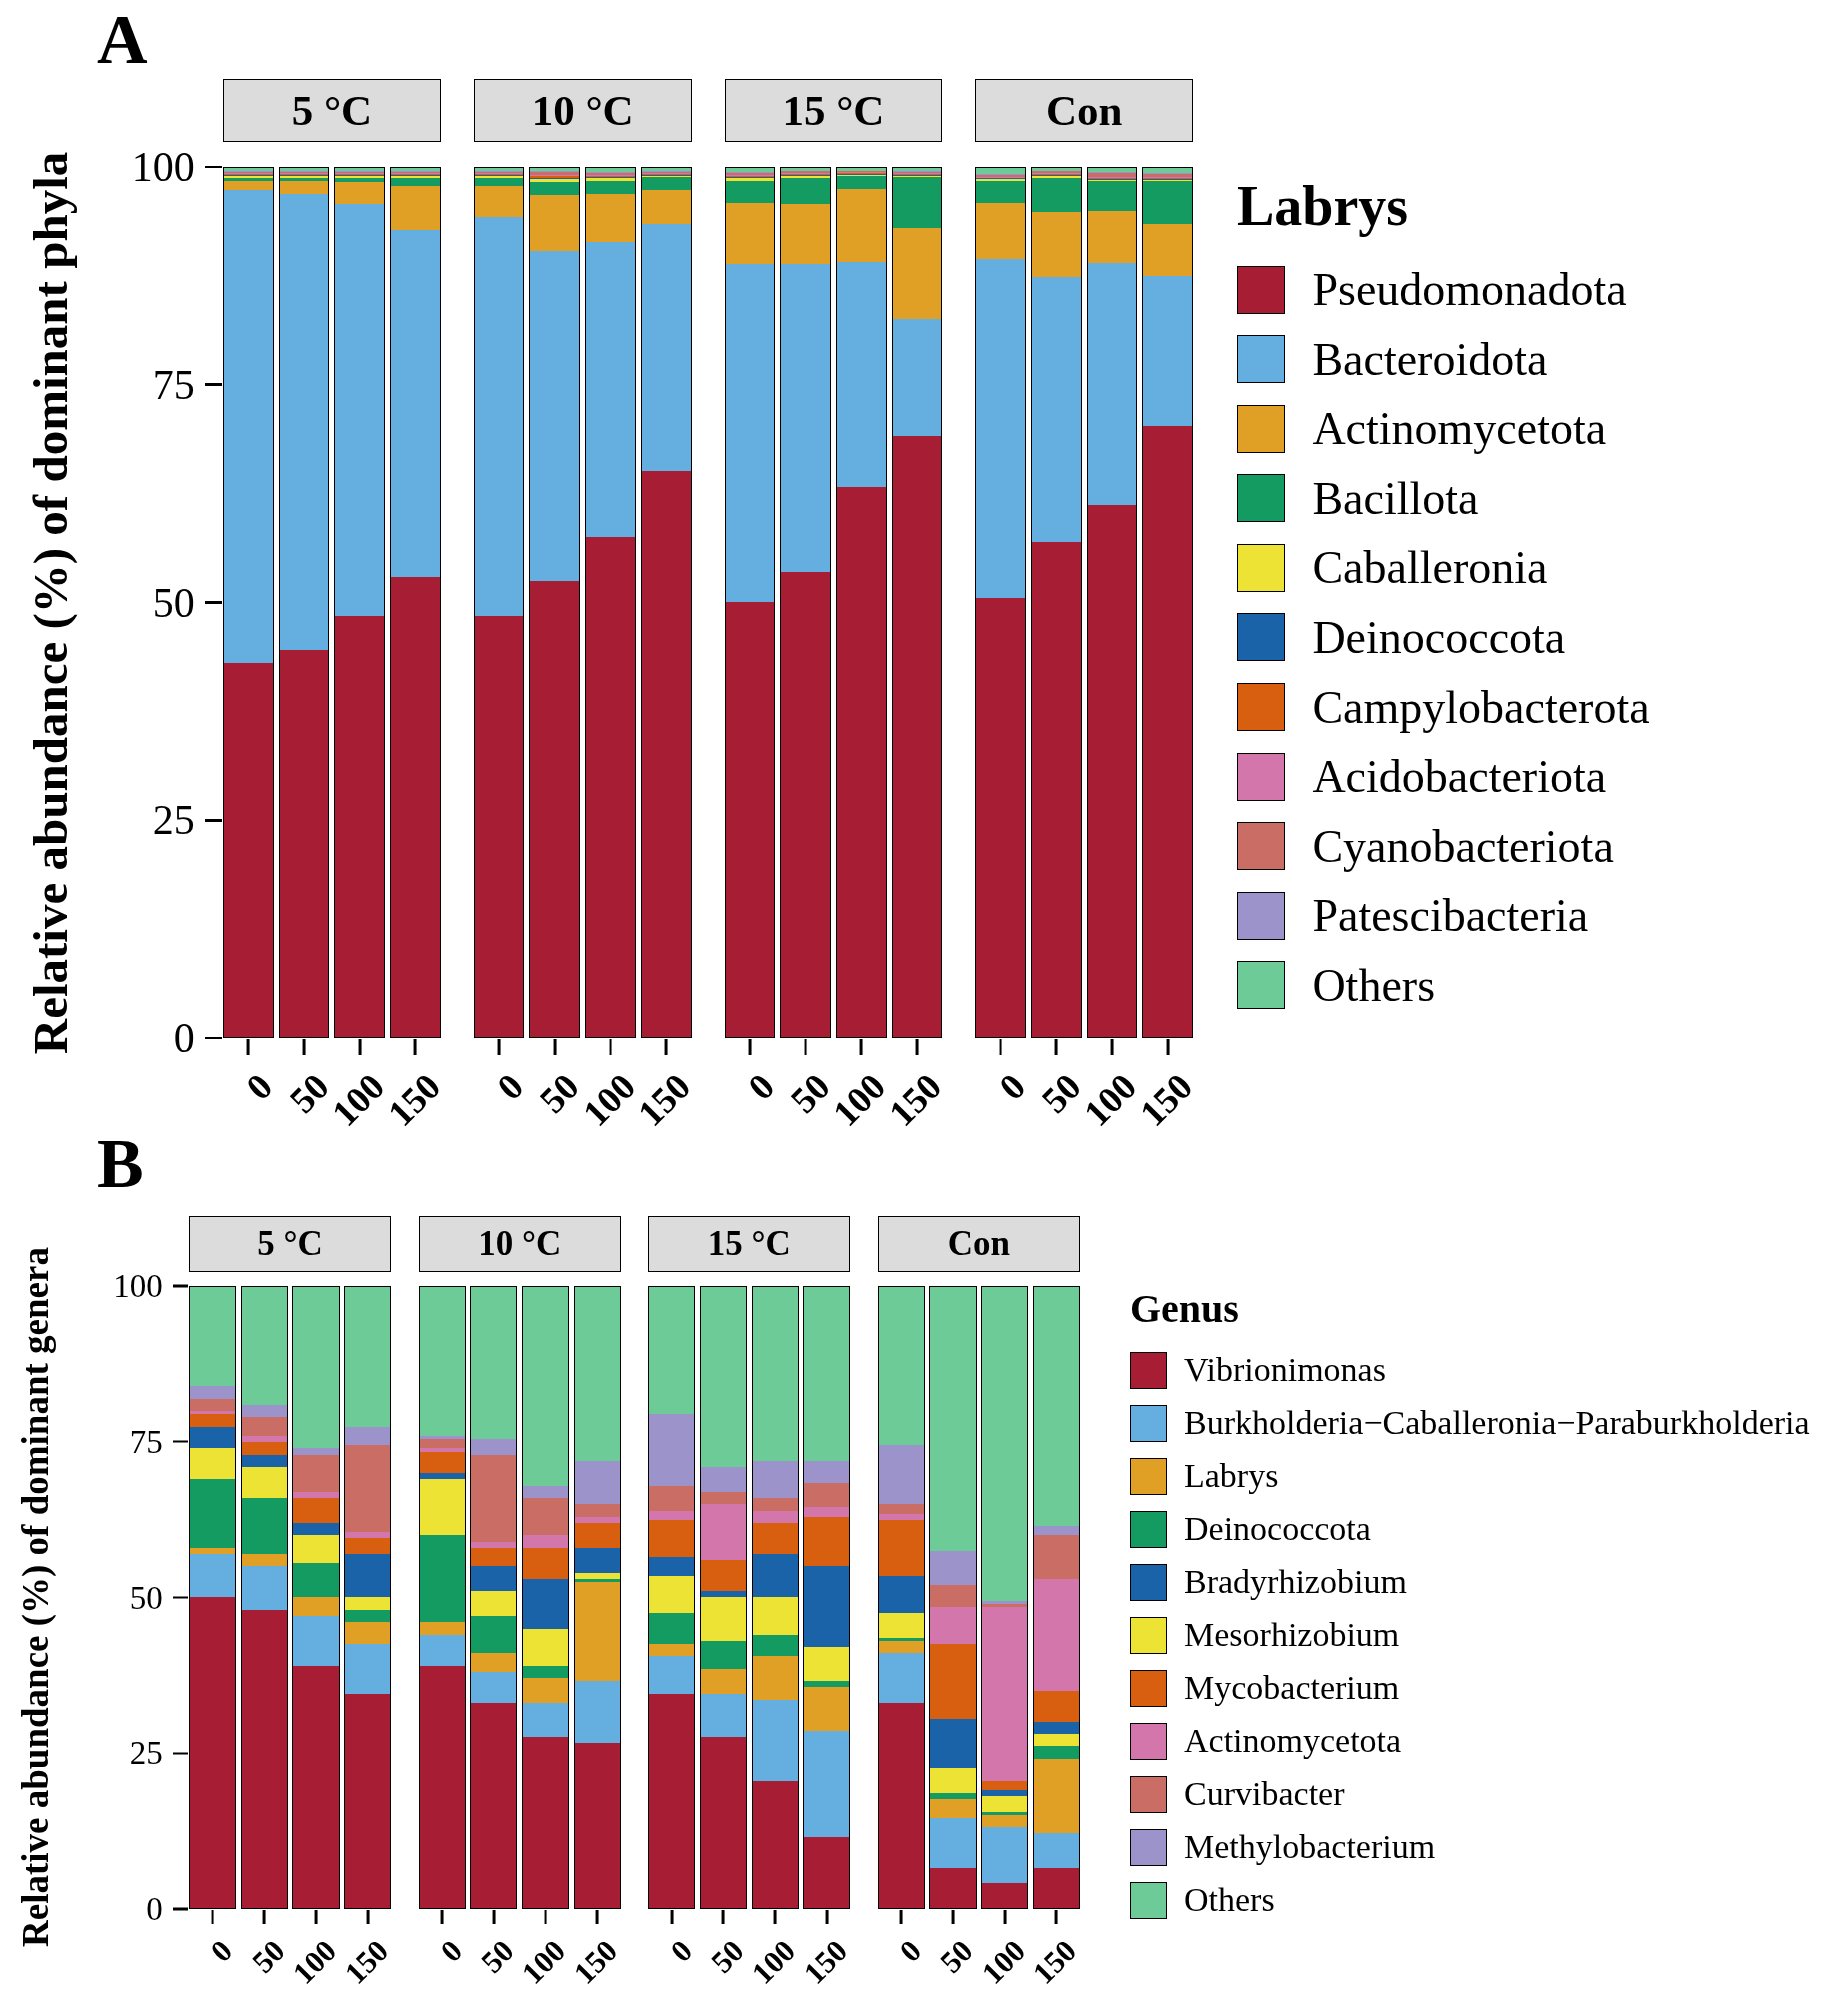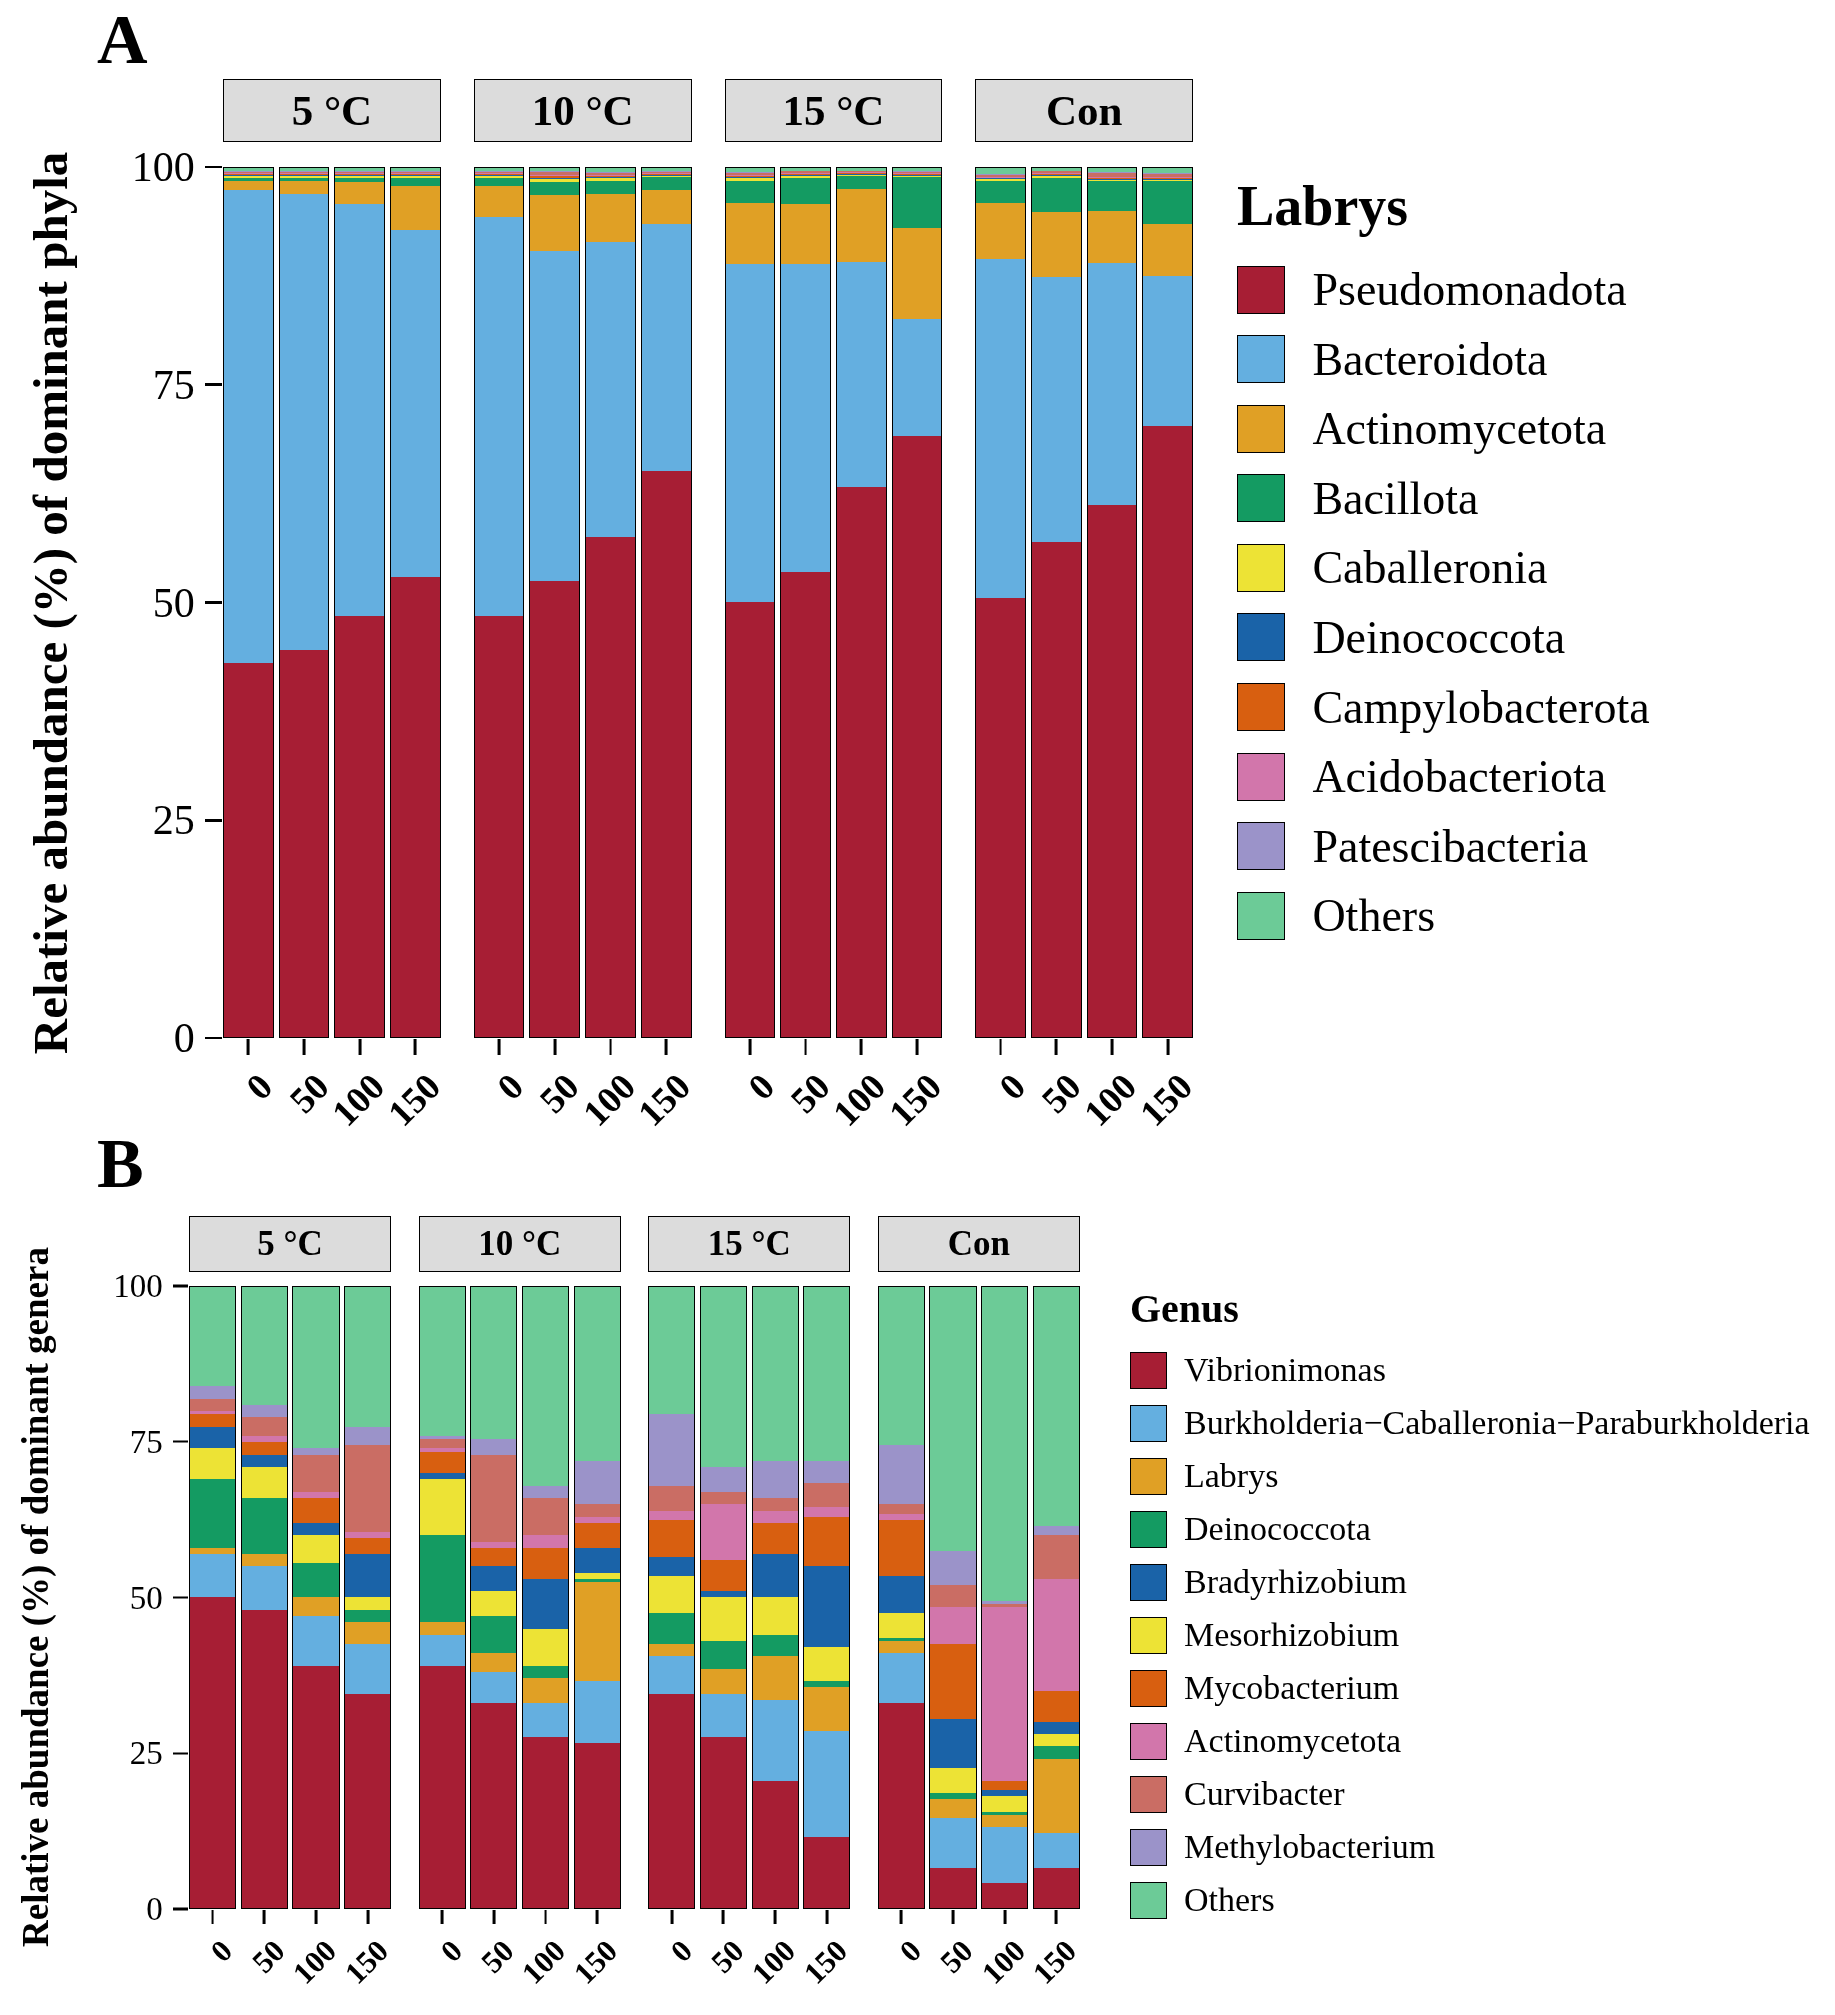--- a/index.html
+++ b/index.html
@@ -484,20 +484,24 @@
           </div>
           <div class="legend-row">
             <span class="swatch" style="background: rgb(216, 95, 16);"></span>
             <span class="legend-label">Campylobacterota</span>
           </div>
           <div class="legend-row">
             <span class="swatch" style="background: rgb(210, 118, 171);"></span>
             <span class="legend-label">Acidobacteriota</span>
           </div>
           <div class="legend-row">
+            <span class="swatch" style="background: rgb(202, 109, 100);"></span>
+            <span class="legend-label">Cyanobacteriota</span>
+          </div>
+          <div class="legend-row">
             <span class="swatch" style="background: rgb(155, 147, 201);"></span>
             <span class="legend-label">Patescibacteria</span>
           </div>
           <div class="legend-row">
             <span class="swatch" style="background: rgb(108, 203, 151);"></span>
             <span class="legend-label">Others</span>
           </div>
         </div>
     </div>
   </section>

